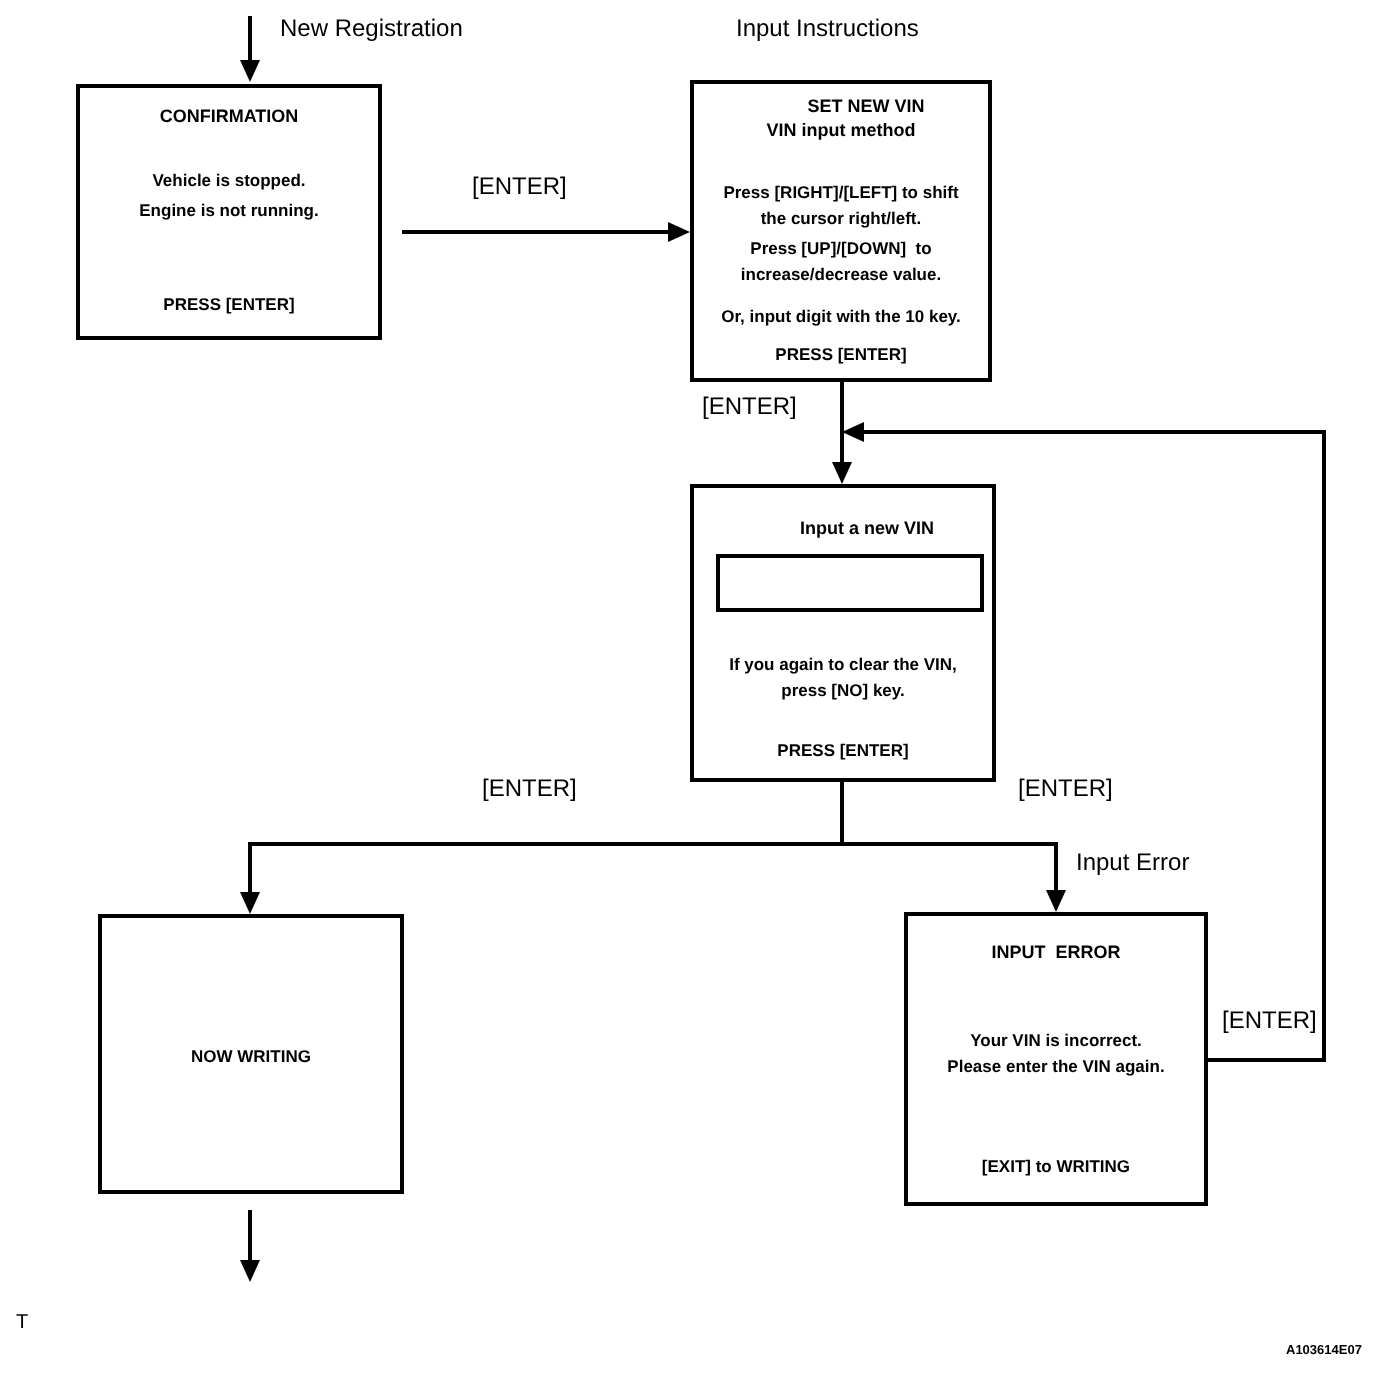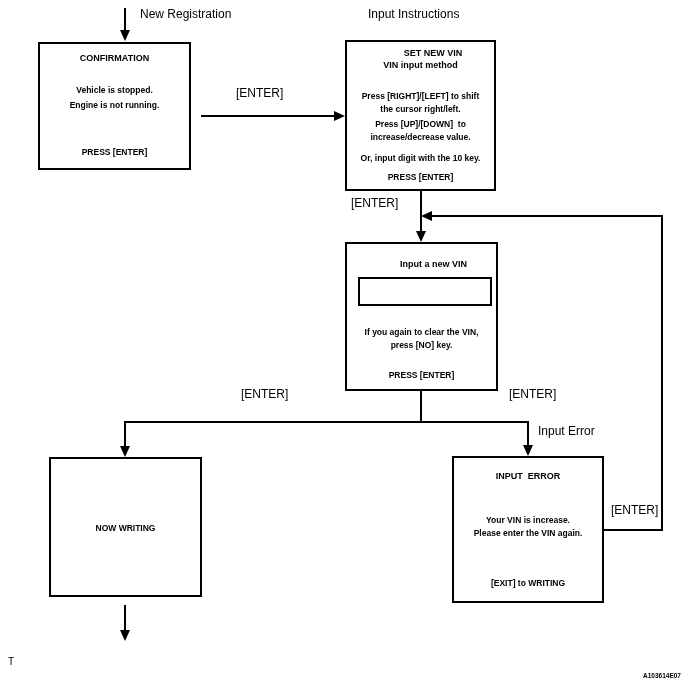--- a/index.html
+++ b/index.html
@@ -100,21 +100,21 @@
     <div class="bx-line" style="top:95px;">press [NO] key.</div>
     <div class="bx-footer" style="bottom:8px;">PRESS [ENTER]</div>
   </div>
 
   <div class="fbox" style="left:49px; top:457px; width:153px; height:140px;">
     <div class="bx-line" style="top:63px;">NOW WRITING</div>
   </div>
 
   <div class="fbox" style="left:452px; top:456px; width:152px; height:147px;">
     <div class="bx-title" style="top:12px;">INPUT  ERROR</div>
-    <div class="bx-line" style="top:56px;">Your VIN is increase.</div>
+    <div class="bx-line" style="top:56px;">Your VIN is incorrect.</div>
     <div class="bx-line" style="top:69px;">Please enter the VIN again.</div>
     <div class="bx-footer" style="bottom:12px;">[EXIT] to WRITING</div>
   </div>
 
   <div class="label sm" style="left:8px; top:655px;">T</div>
   <div class="label ref" style="left:643px; top:669px;">A103614E07</div>
 
 </div>
 
 </body></html>

